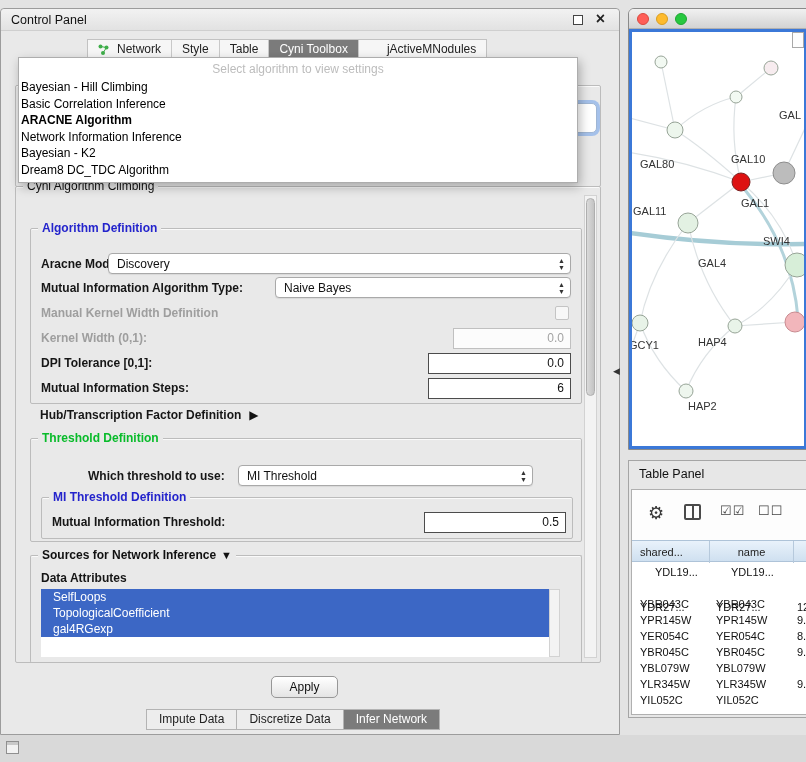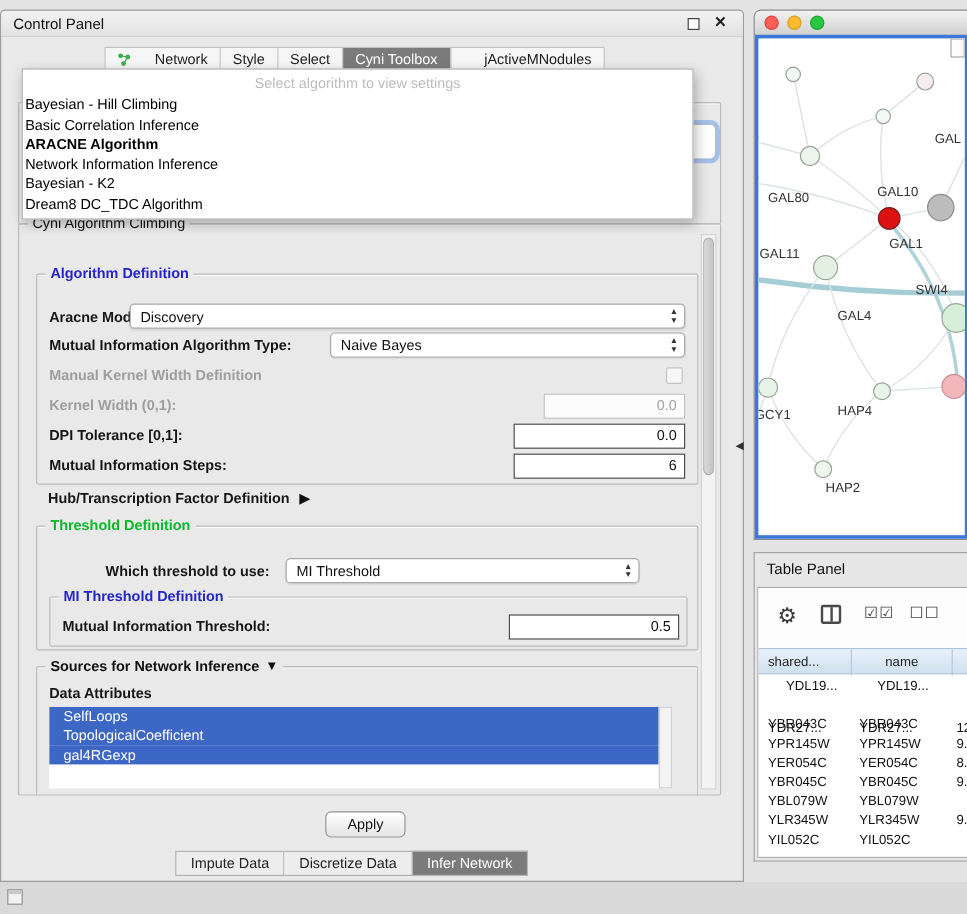--- a/index.html
+++ b/index.html
@@ -7,21 +7,21 @@
   body{font-family:"Liberation Sans",sans-serif;}
   .screen{position:relative;width:806px;height:762px;background:#e3e3e3;overflow:hidden;}
   
   .cp{position:absolute;left:0;top:8px;width:620px;height:727px;background:#e9e9e9;border:1px solid #9c9c9c;border-radius:4px 4px 0 0;}
   .titlebar{position:absolute;left:0;top:0;right:0;height:22px;background:linear-gradient(#f2f2f2,#e2e2e2);border-bottom:1px solid #cfcfcf;border-radius:4px 4px 0 0;}
   .titlebar .t{position:absolute;left:10px;top:4px;font-size:12.5px;color:#111;}
   .float-ic{position:absolute;right:36px;top:6px;width:10px;height:10px;border:1.5px solid #444;background:#fff;}
   .close-ic{position:absolute;right:14px;top:1px;font-size:16px;font-weight:bold;color:#222;cursor:default;}
   
   .tabstrip{position:absolute;left:86px;top:30px;height:21px;display:flex;border:1px solid #c2c2c2;background:#f6f6f6;}
-  .tab{font-size:12px;color:#222;line-height:19px;padding:0 10px;border-right:1px solid #c9c9c9;display:flex;align-items:center;gap:20px;white-space:nowrap;}
+  .tab{font-size:12px;color:#222;line-height:19px;padding:0 10px;border-right:1px solid #c9c9c9;display:flex;align-items:center;gap:8px;white-space:nowrap;}
   .tab:last-child{border-right:none;padding-left:28px;}
   .tab.sel{background:#7b7b7b;color:#fff;}
   
   .fs{position:absolute;border:1px solid #bcbcbc;border-radius:2px;box-shadow:inset 0 1px 0 #fafafa;}
   .leg{position:absolute;top:-8px;left:7px;background:#e9e9e9;padding:0 4px;font-size:12px;color:#111;white-space:nowrap;display:flex;align-items:center;gap:5px;}
   .leg.blue{color:#2424cc;font-weight:bold;}
   .leg.green{color:#08bb2a;font-weight:bold;}
   .leg.boldblk{font-weight:bold;color:#111;}
   .lbl{position:absolute;font-size:12px;font-weight:bold;color:#161616;white-space:nowrap;}
   .lbl.dis{color:#9e9e9e;}
@@ -91,21 +91,21 @@
             <circle cx="5" cy="9" r="2" fill="#3fae4a"></circle>
             <line x1="2.5" y1="2.5" x2="8.5" y2="3.5" stroke="#3fae4a" stroke-width="1"></line>
             <line x1="8.5" y1="3.5" x2="5" y2="9" stroke="#3fae4a" stroke-width="1"></line>
           </svg>
         <span>Network</span>
       </span>
       <span class="tab">
           <span>Style</span>
         </span>
       <span class="tab">
-          <span>Select</span>
+          <span>Table</span>
         </span>
       <span class="tab sel">
           <span>Cyni Toolbox</span>
         </span>
       <span class="tab">
           <span>jActiveMNodules</span>
         </span>
     </div>
 
     <div class="fs" style="left:14px;top:76px;width:586px;height:102px;"></div>

